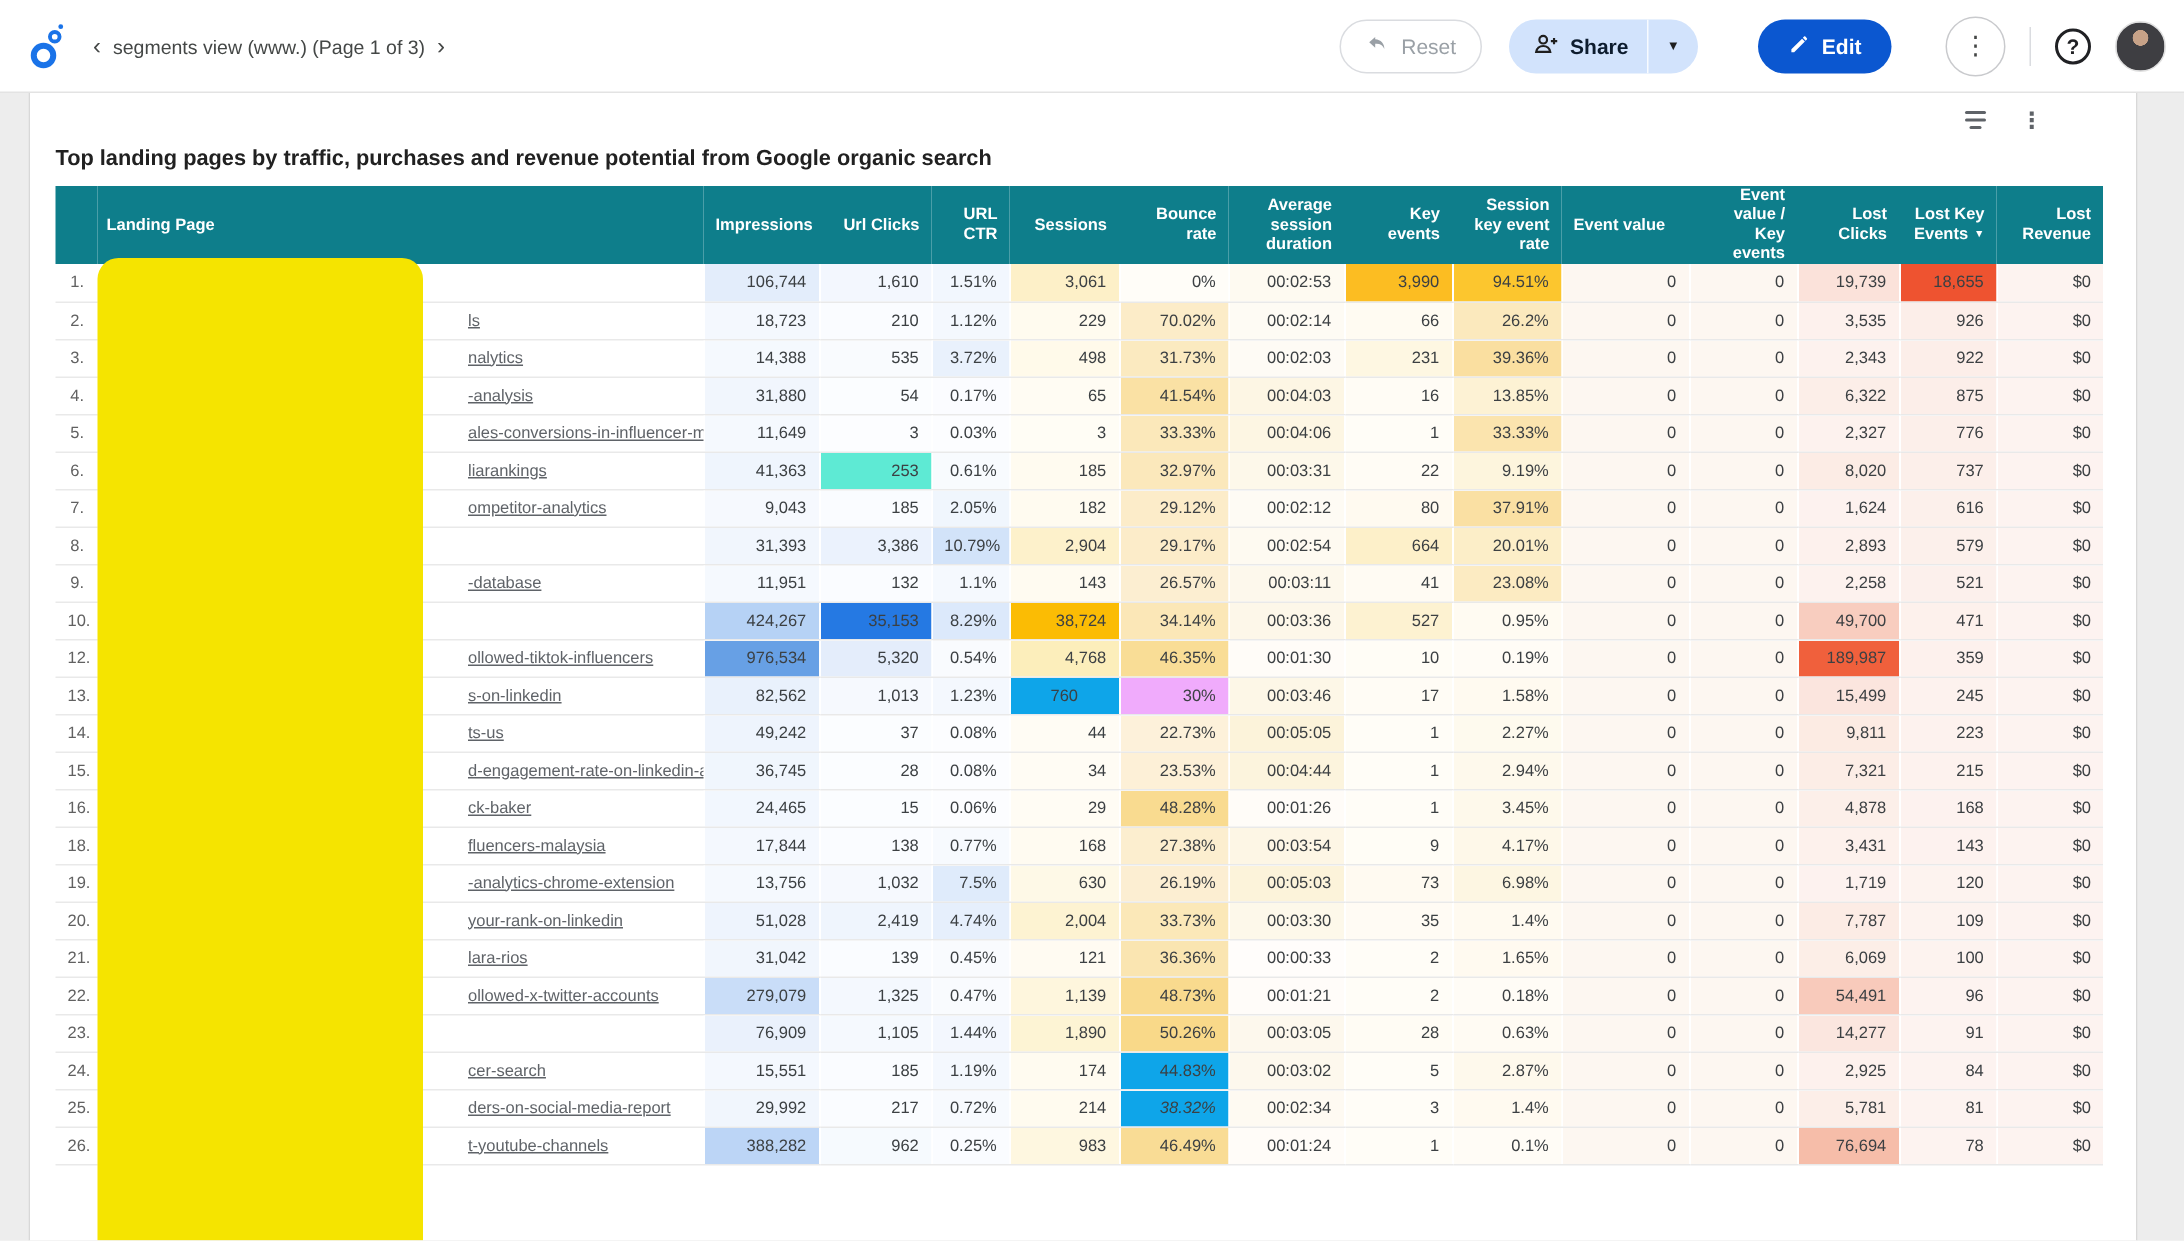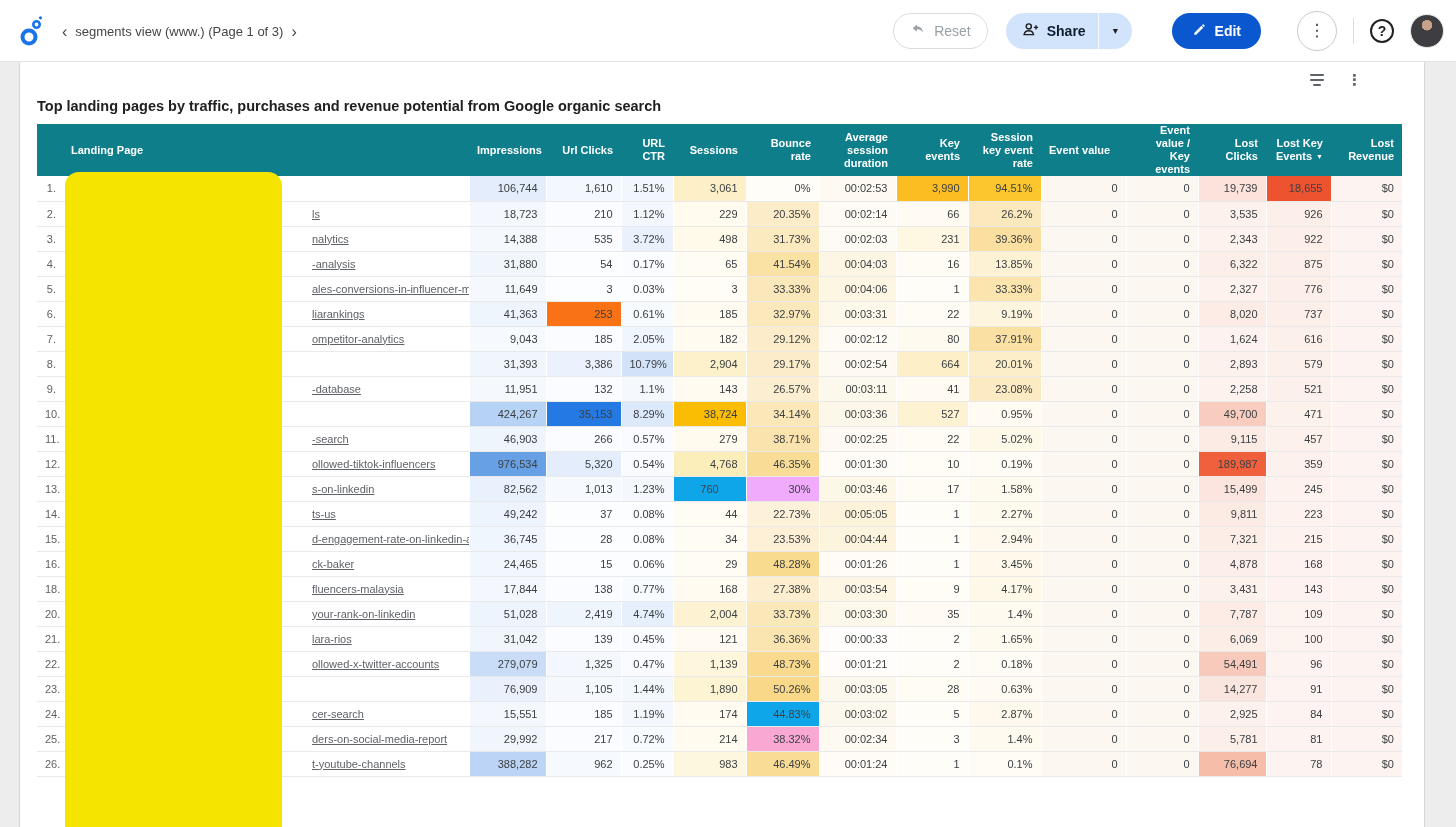--- a/index.html
+++ b/index.html
@@ -199,21 +199,21 @@
               <td class="val" style="background: rgb(238, 83, 48);">18,655</td>
               <td class="val" style="background: rgb(253, 243, 240);">$0</td>
             </tr>
             <tr>
               <td class="num">2.</td>
               <td class="lp"><a class="lplink" href="#">ls</a></td>
               <td class="val" style="background: rgb(244, 248, 254);">18,723</td>
               <td class="val" style="background: rgb(250, 252, 255);">210</td>
               <td class="val" style="background: rgb(244, 248, 254);">1.12%</td>
               <td class="val" style="background: rgb(255, 251, 239);">229</td>
-              <td class="val" style="background: rgb(252, 236, 200);">20.35%</td>
+              <td class="val" style="background: rgb(252, 236, 200);">70.02%</td>
               <td class="val" style="background: rgb(254, 251, 244);">00:02:14</td>
               <td class="val" style="background: rgb(255, 251, 242);">66</td>
               <td class="val" style="background: rgb(251, 233, 189);">26.2%</td>
               <td class="val" style="background: rgb(253, 247, 241);">0</td>
               <td class="val" style="background: rgb(253, 247, 241);">0</td>
               <td class="val" style="background: rgb(253, 241, 237);">3,535</td>
               <td class="val" style="background: rgb(252, 238, 233);">926</td>
               <td class="val" style="background: rgb(253, 243, 240);">$0</td>
             </tr>
             <tr>
@@ -264,21 +264,21 @@
               <td class="val" style="background: rgb(253, 247, 241);">0</td>
               <td class="val" style="background: rgb(253, 247, 241);">0</td>
               <td class="val" style="background: rgb(253, 242, 238);">2,327</td>
               <td class="val" style="background: rgb(252, 239, 234);">776</td>
               <td class="val" style="background: rgb(253, 243, 240);">$0</td>
             </tr>
             <tr>
               <td class="num">6.</td>
               <td class="lp"><a class="lplink" href="#">liarankings</a></td>
               <td class="val" style="background: rgb(239, 245, 253);">41,363</td>
-              <td class="val" style="background: #f97316;">253</td>
+              <td class="val" style="background: #5eead4;">253</td>
               <td class="val" style="background: rgb(248, 251, 254);">0.61%</td>
               <td class="val" style="background: rgb(255, 251, 240);">185</td>
               <td class="val" style="background: rgb(251, 232, 187);">32.97%</td>
               <td class="val" style="background: rgb(253, 248, 234);">00:03:31</td>
               <td class="val" style="background: rgb(255, 252, 245);">22</td>
               <td class="val" style="background: rgb(253, 245, 221);">9.19%</td>
               <td class="val" style="background: rgb(253, 247, 241);">0</td>
               <td class="val" style="background: rgb(253, 247, 241);">0</td>
               <td class="val" style="background: rgb(252, 236, 229);">8,020</td>
               <td class="val" style="background: rgb(252, 239, 234);">737</td>
@@ -346,37 +346,20 @@
               <td class="val" style="background: rgb(253, 247, 233);">00:03:36</td>
               <td class="val" style="background: rgb(253, 242, 209);">527</td>
               <td class="val" style="background: rgb(255, 251, 242);">0.95%</td>
               <td class="val" style="background: rgb(253, 247, 241);">0</td>
               <td class="val" style="background: rgb(253, 247, 241);">0</td>
               <td class="val" style="background: rgb(248, 205, 191);">49,700</td>
               <td class="val" style="background: rgb(253, 241, 236);">471</td>
               <td class="val" style="background: rgb(253, 243, 240);">$0</td>
             </tr>
             <tr>
-              <td class="num">11.</td>
-              <td class="lp"><a class="lplink" href="#">-search</a></td>
-              <td class="val" style="background: rgb(239, 245, 253);">46,903</td>
-              <td class="val" style="background: rgb(250, 252, 255);">266</td>
-              <td class="val" style="background: rgb(249, 251, 254);">0.57%</td>
-              <td class="val" style="background: rgb(255, 251, 238);">279</td>
-              <td class="val" style="background: rgb(250, 227, 172);">38.71%</td>
-              <td class="val" style="background: rgb(254, 250, 243);">00:02:25</td>
-              <td class="val" style="background: rgb(255, 252, 245);">22</td>
-              <td class="val" style="background: rgb(254, 248, 232);">5.02%</td>
-              <td class="val" style="background: rgb(253, 247, 241);">0</td>
-              <td class="val" style="background: rgb(253, 247, 241);">0</td>
-              <td class="val" style="background: rgb(252, 235, 228);">9,115</td>
-              <td class="val" style="background: rgb(253, 241, 236);">457</td>
-              <td class="val" style="background: rgb(253, 243, 240);">$0</td>
-            </tr>
-            <tr>
               <td class="num">12.</td>
               <td class="lp"><a class="lplink" href="#">ollowed-tiktok-influencers</a></td>
               <td class="val" style="background: rgb(103, 160, 229);">976,534</td>
               <td class="val" style="background: rgb(228, 237, 251);">5,320</td>
               <td class="val" style="background: rgb(249, 251, 254);">0.54%</td>
               <td class="val" style="background: rgb(252, 238, 187);">4,768</td>
               <td class="val" style="background: rgb(249, 221, 150);">46.35%</td>
               <td class="val" style="background: rgb(255, 252, 248);">00:01:30</td>
               <td class="val" style="background: rgb(255, 253, 246);">10</td>
               <td class="val" style="background: rgb(255, 252, 246);">0.19%</td>
@@ -465,20 +448,37 @@
               <td class="val" style="background: rgb(253, 246, 229);">00:03:54</td>
               <td class="val" style="background: rgb(255, 253, 246);">9</td>
               <td class="val" style="background: rgb(254, 248, 233);">4.17%</td>
               <td class="val" style="background: rgb(253, 247, 241);">0</td>
               <td class="val" style="background: rgb(253, 247, 241);">0</td>
               <td class="val" style="background: rgb(253, 241, 236);">3,431</td>
               <td class="val" style="background: rgb(253, 242, 239);">143</td>
               <td class="val" style="background: rgb(253, 243, 240);">$0</td>
             </tr>
             <tr>
+              <td class="num">19.</td>
+              <td class="lp"><a class="lplink" href="#">-analytics-chrome-extension</a></td>
+              <td class="val" style="background: rgb(245, 249, 254);">13,756</td>
+              <td class="val" style="background: rgb(246, 249, 254);">1,032</td>
+              <td class="val" style="background: rgb(223, 235, 251);">7.5%</td>
+              <td class="val" style="background: rgb(254, 249, 231);">630</td>
+              <td class="val" style="background: rgb(252, 238, 210);">26.19%</td>
+              <td class="val" style="background: rgb(252, 243, 218);">00:05:03</td>
+              <td class="val" style="background: rgb(255, 250, 241);">73</td>
+              <td class="val" style="background: rgb(253, 246, 226);">6.98%</td>
+              <td class="val" style="background: rgb(253, 247, 241);">0</td>
+              <td class="val" style="background: rgb(253, 247, 241);">0</td>
+              <td class="val" style="background: rgb(253, 242, 239);">1,719</td>
+              <td class="val" style="background: rgb(253, 243, 239);">120</td>
+              <td class="val" style="background: rgb(253, 243, 240);">$0</td>
+            </tr>
+            <tr>
               <td class="num">20.</td>
               <td class="lp"><a class="lplink" href="#">your-rank-on-linkedin</a></td>
               <td class="val" style="background: rgb(238, 244, 253);">51,028</td>
               <td class="val" style="background: rgb(239, 245, 253);">2,419</td>
               <td class="val" style="background: rgb(230, 239, 252);">4.74%</td>
               <td class="val" style="background: rgb(253, 243, 210);">2,004</td>
               <td class="val" style="background: rgb(251, 232, 184);">33.73%</td>
               <td class="val" style="background: rgb(253, 248, 234);">00:03:30</td>
               <td class="val" style="background: rgb(255, 251, 244);">35</td>
               <td class="val" style="background: rgb(255, 250, 240);">1.4%</td>
@@ -556,21 +556,21 @@
               <td class="val" style="background: rgb(253, 243, 240);">84</td>
               <td class="val" style="background: rgb(253, 243, 240);">$0</td>
             </tr>
             <tr>
               <td class="num">25.</td>
               <td class="lp"><a class="lplink" href="#">ders-on-social-media-report</a></td>
               <td class="val" style="background: rgb(241, 246, 253);">29,992</td>
               <td class="val" style="background: rgb(250, 252, 255);">217</td>
               <td class="val" style="background: rgb(247, 250, 254);">0.72%</td>
               <td class="val" style="background: rgb(255, 251, 239);">214</td>
-              <td class="val" style="background: #f9a8d4;">38.32%</td>
+              <td class="val" style="background: #0ea5e9; font-style: italic;">38.32%</td>
               <td class="val" style="background: rgb(254, 250, 242);">00:02:34</td>
               <td class="val" style="background: rgb(255, 253, 247);">3</td>
               <td class="val" style="background: rgb(255, 250, 240);">1.4%</td>
               <td class="val" style="background: rgb(253, 247, 241);">0</td>
               <td class="val" style="background: rgb(253, 247, 241);">0</td>
               <td class="val" style="background: rgb(252, 238, 232);">5,781</td>
               <td class="val" style="background: rgb(253, 243, 240);">81</td>
               <td class="val" style="background: rgb(253, 243, 240);">$0</td>
             </tr>
             <tr>

